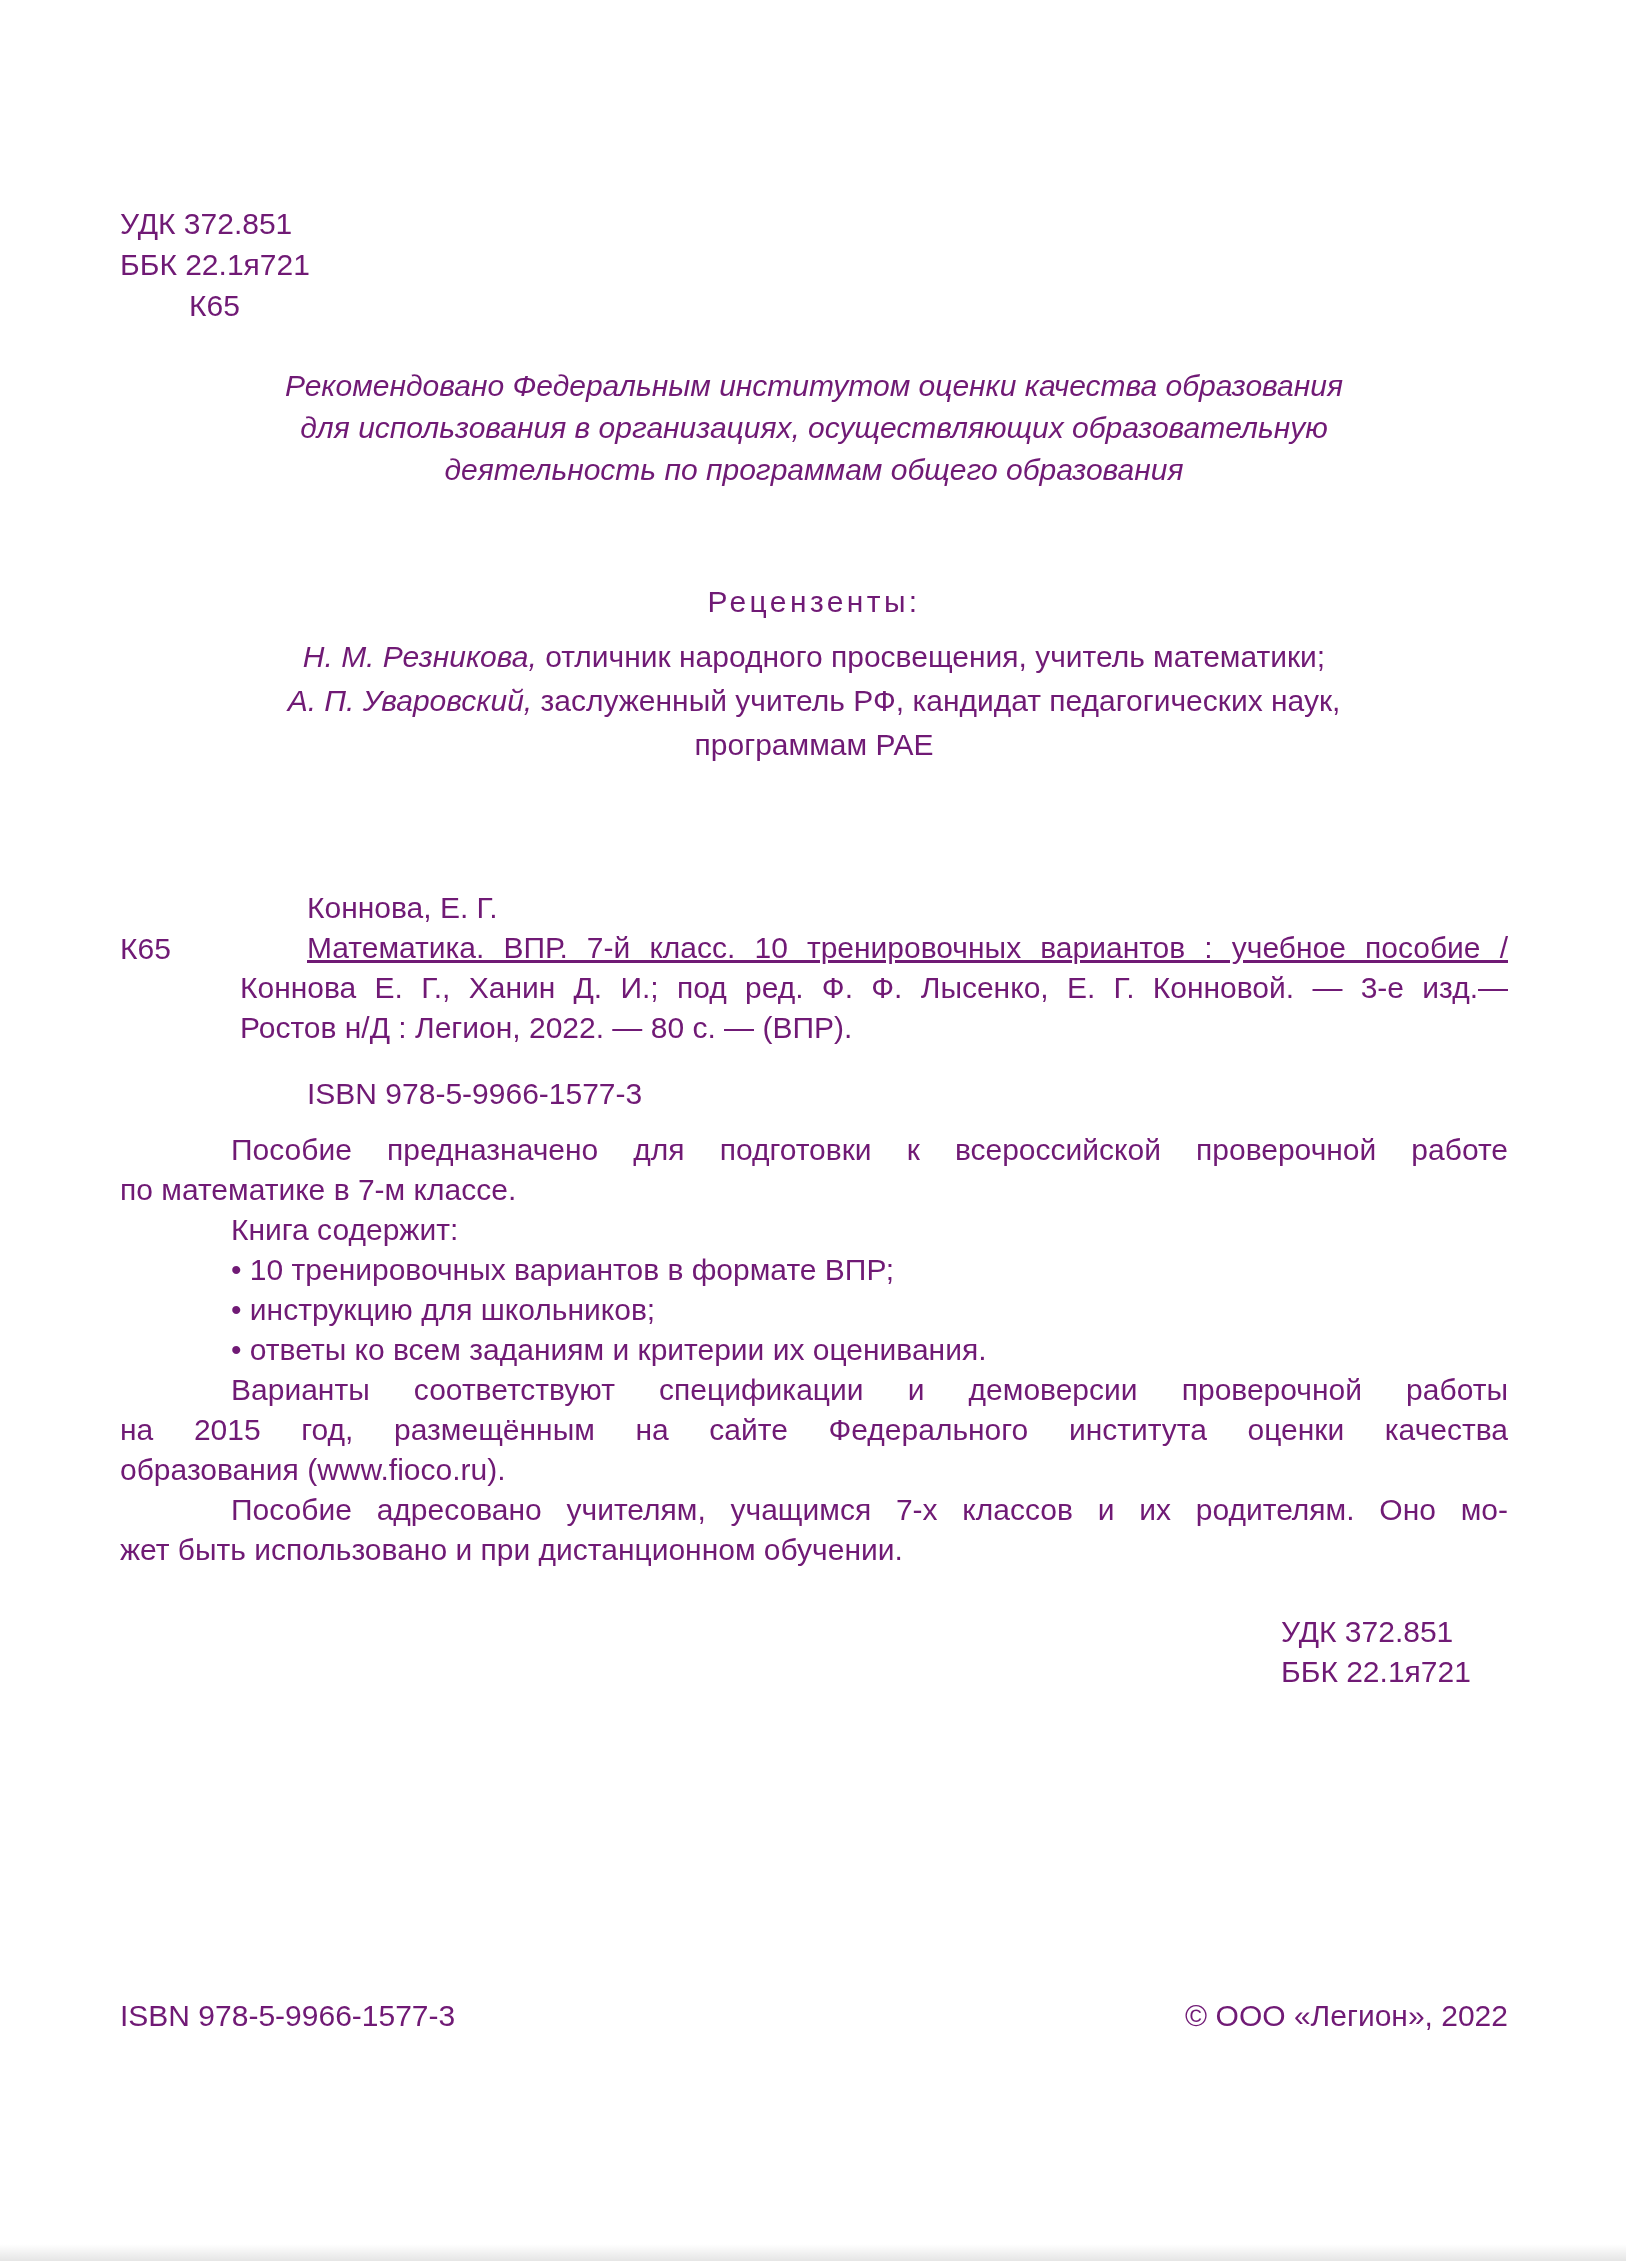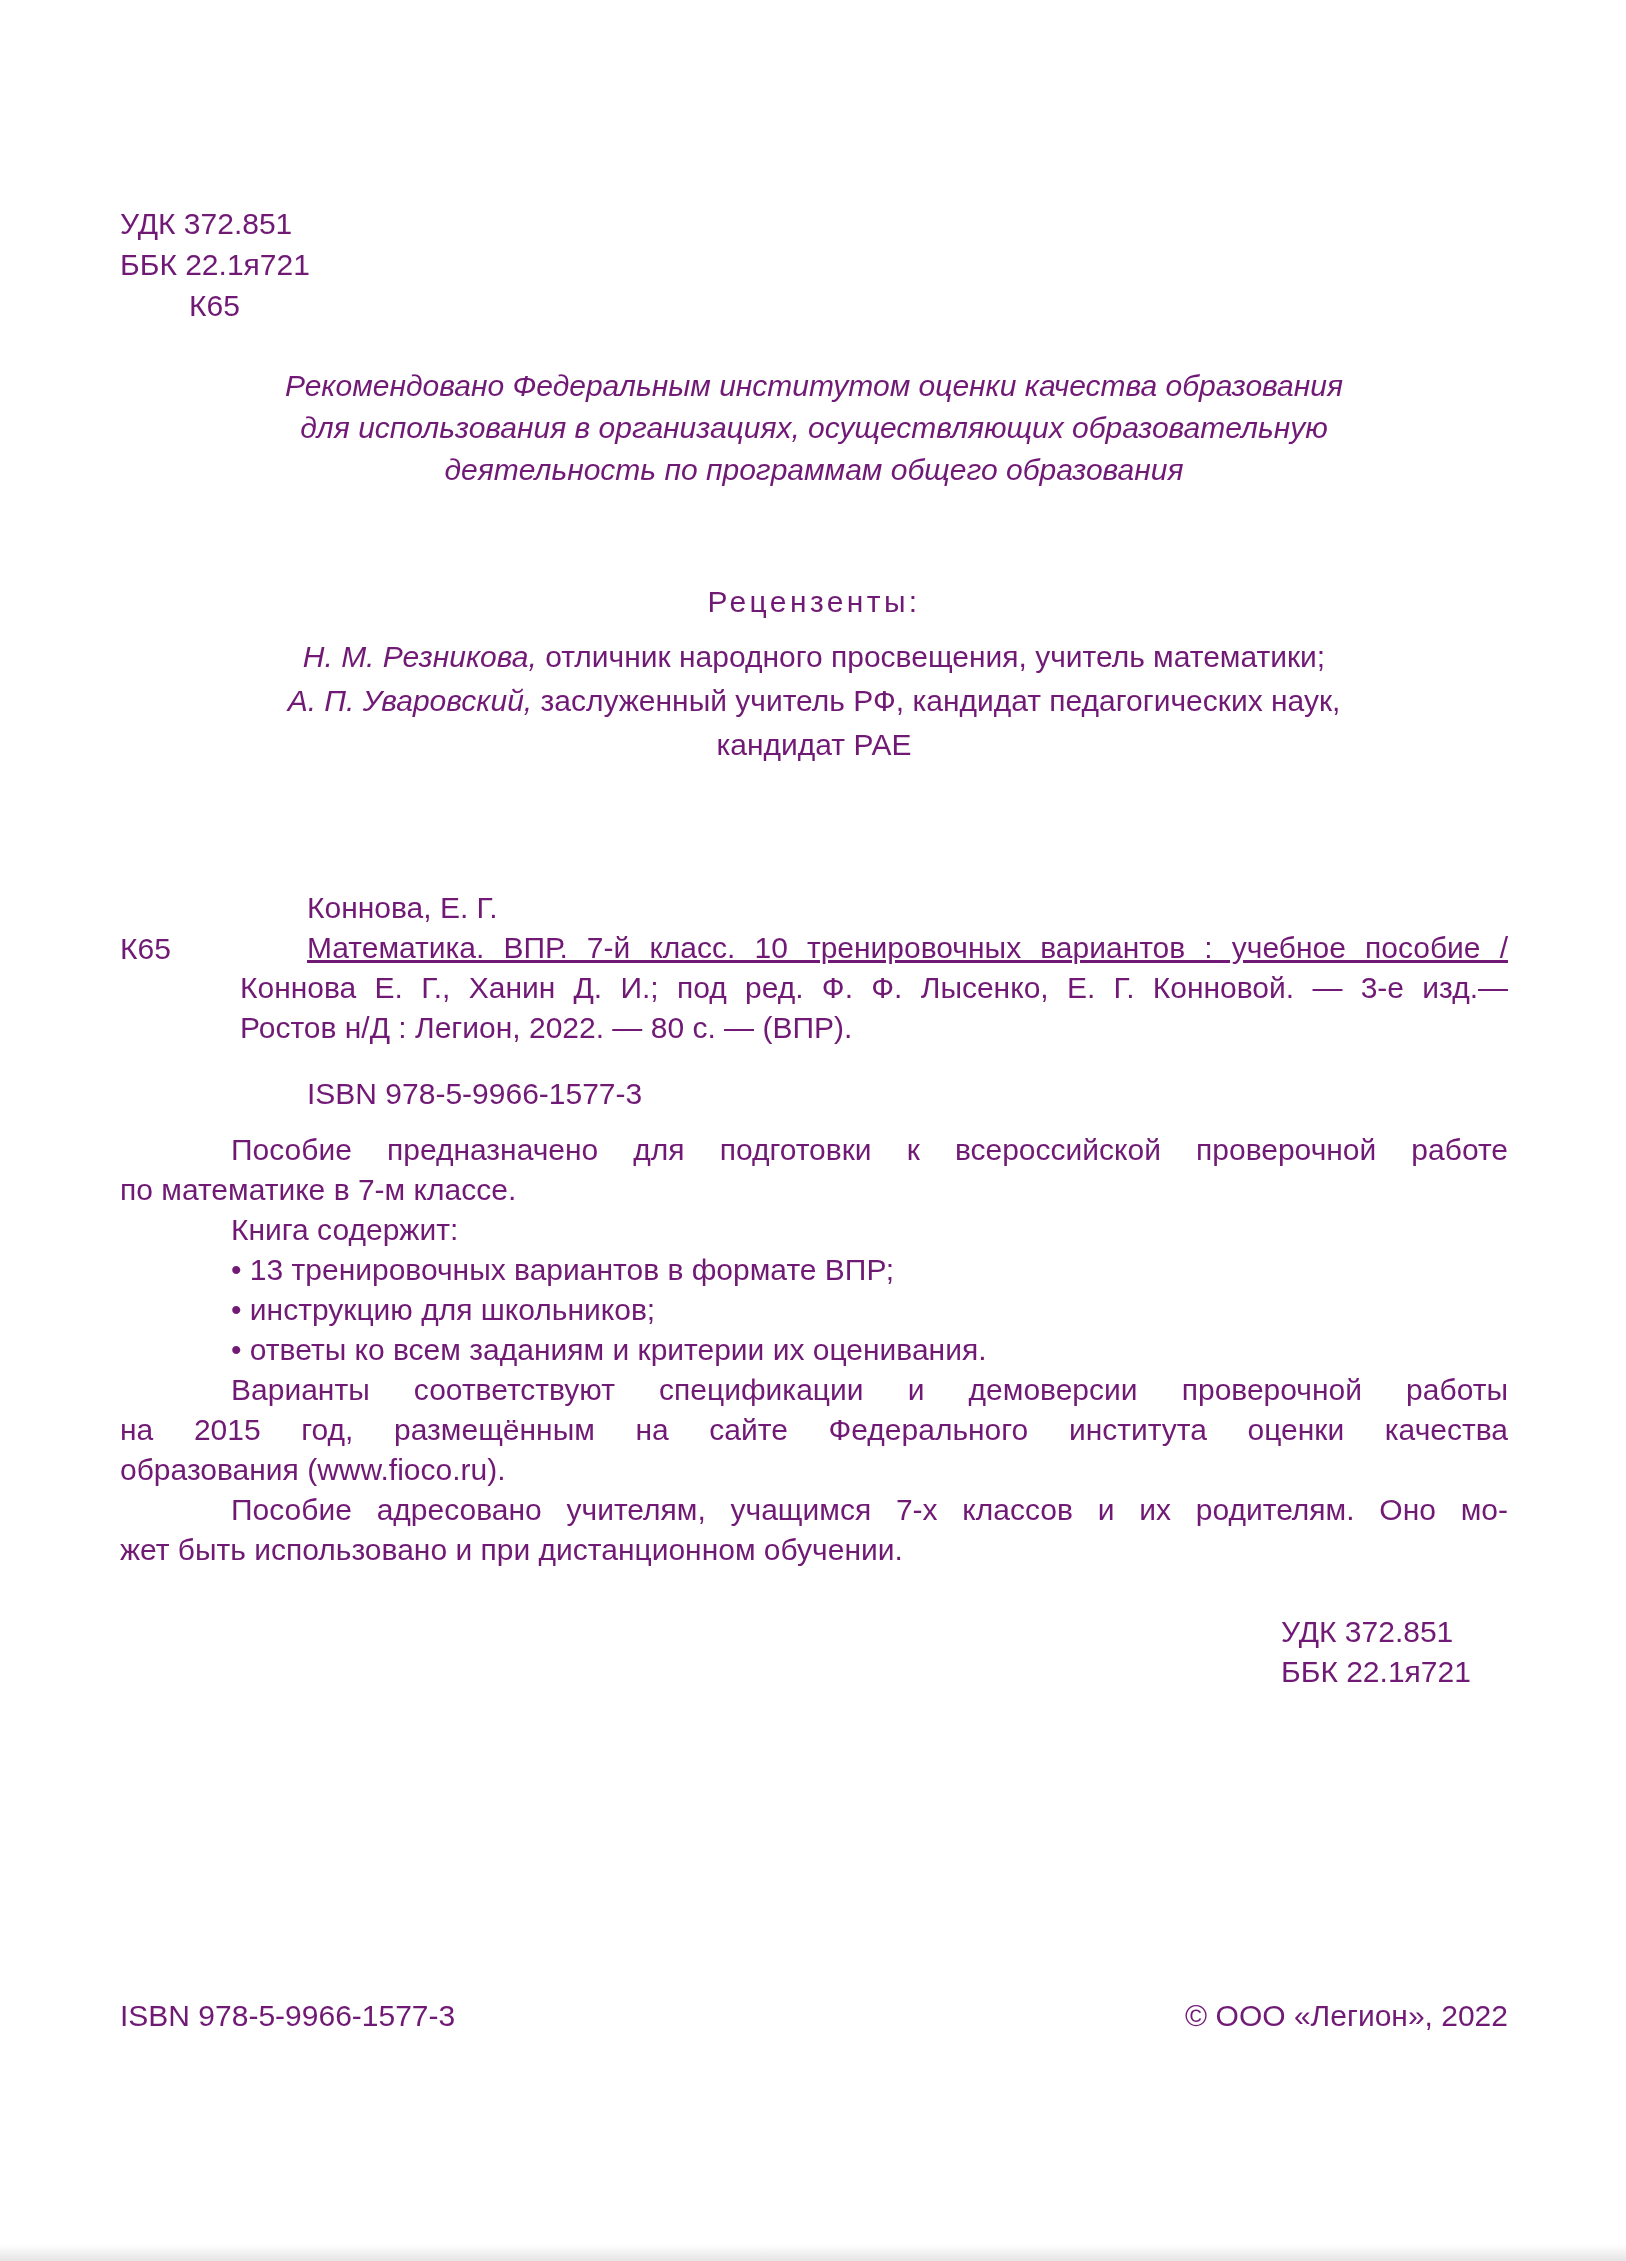--- a/index.html
+++ b/index.html
@@ -85,42 +85,42 @@
   <div class="reviewers">
     <div class="reviewers-heading">Рецензенты:</div>
     <div class="rev-line">
       <span class="rev-name">Н. М. Резникова,</span>
       <span>отличник народного просвещения, учитель математики;</span>
     </div>
     <div class="rev-line">
       <span class="rev-name">А. П. Уваровский,</span>
       <span>заслуженный учитель РФ, кандидат педагогических наук,</span>
     </div>
-    <div class="rev-line">кандидат РАЕ</div>
+    <div class="rev-line">программам РАЕ</div>
   </div>
 
   <div class="catalog">
     <div class="catalog-margin-code">К65</div>
     <div class="author-line line">Коннова, Е. Г.</div>
     <div class="bib">
         <div class="line jl">Математика. ВПР. 7-й класс. 10 тренировочных вариантов : учебное пособие /</div>
         <div class="line jl">Коннова Е. Г., Ханин Д. И.; под ред. Ф. Ф. Лысенко, Е. Г. Конновой. — 3-е изд.—</div>
         <div class="line">Ростов н/Д : Легион, 2022. — 80 с. — (ВПР).</div>
       </div>
     <div class="isbn-line line">ISBN 978-5-9966-1577-3</div>
   </div>
 
   <div class="annotation">
     <div class="p-indent">
         <div class="line jl">Пособие предназначено для подготовки к всероссийской проверочной работе</div>
         <div class="line">по математике в 7-м классе.</div>
       </div>
     <div class="single-indent line">Книга содержит:</div>
     <div class="bullets">
-        <div class="line">• 13 тренировочных вариантов в формате ВПР;</div>
+        <div class="line">• 10 тренировочных вариантов в формате ВПР;</div>
         <div class="line">• инструкцию для школьников;</div>
         <div class="line">• ответы ко всем заданиям и критерии их оценивания.</div>
       </div>
     <div class="p-indent">
         <div class="line jl">Варианты соответствуют спецификации и демоверсии проверочной работы</div>
         <div class="line jl">на 2015 год, размещённым на сайте Федерального института оценки качества</div>
         <div class="line">образования (www.fioco.ru).</div>
       </div>
     <div class="p-indent">
         <div class="line jl">Пособие адресовано учителям, учащимся 7-х классов и их родителям. Оно мо-</div>

